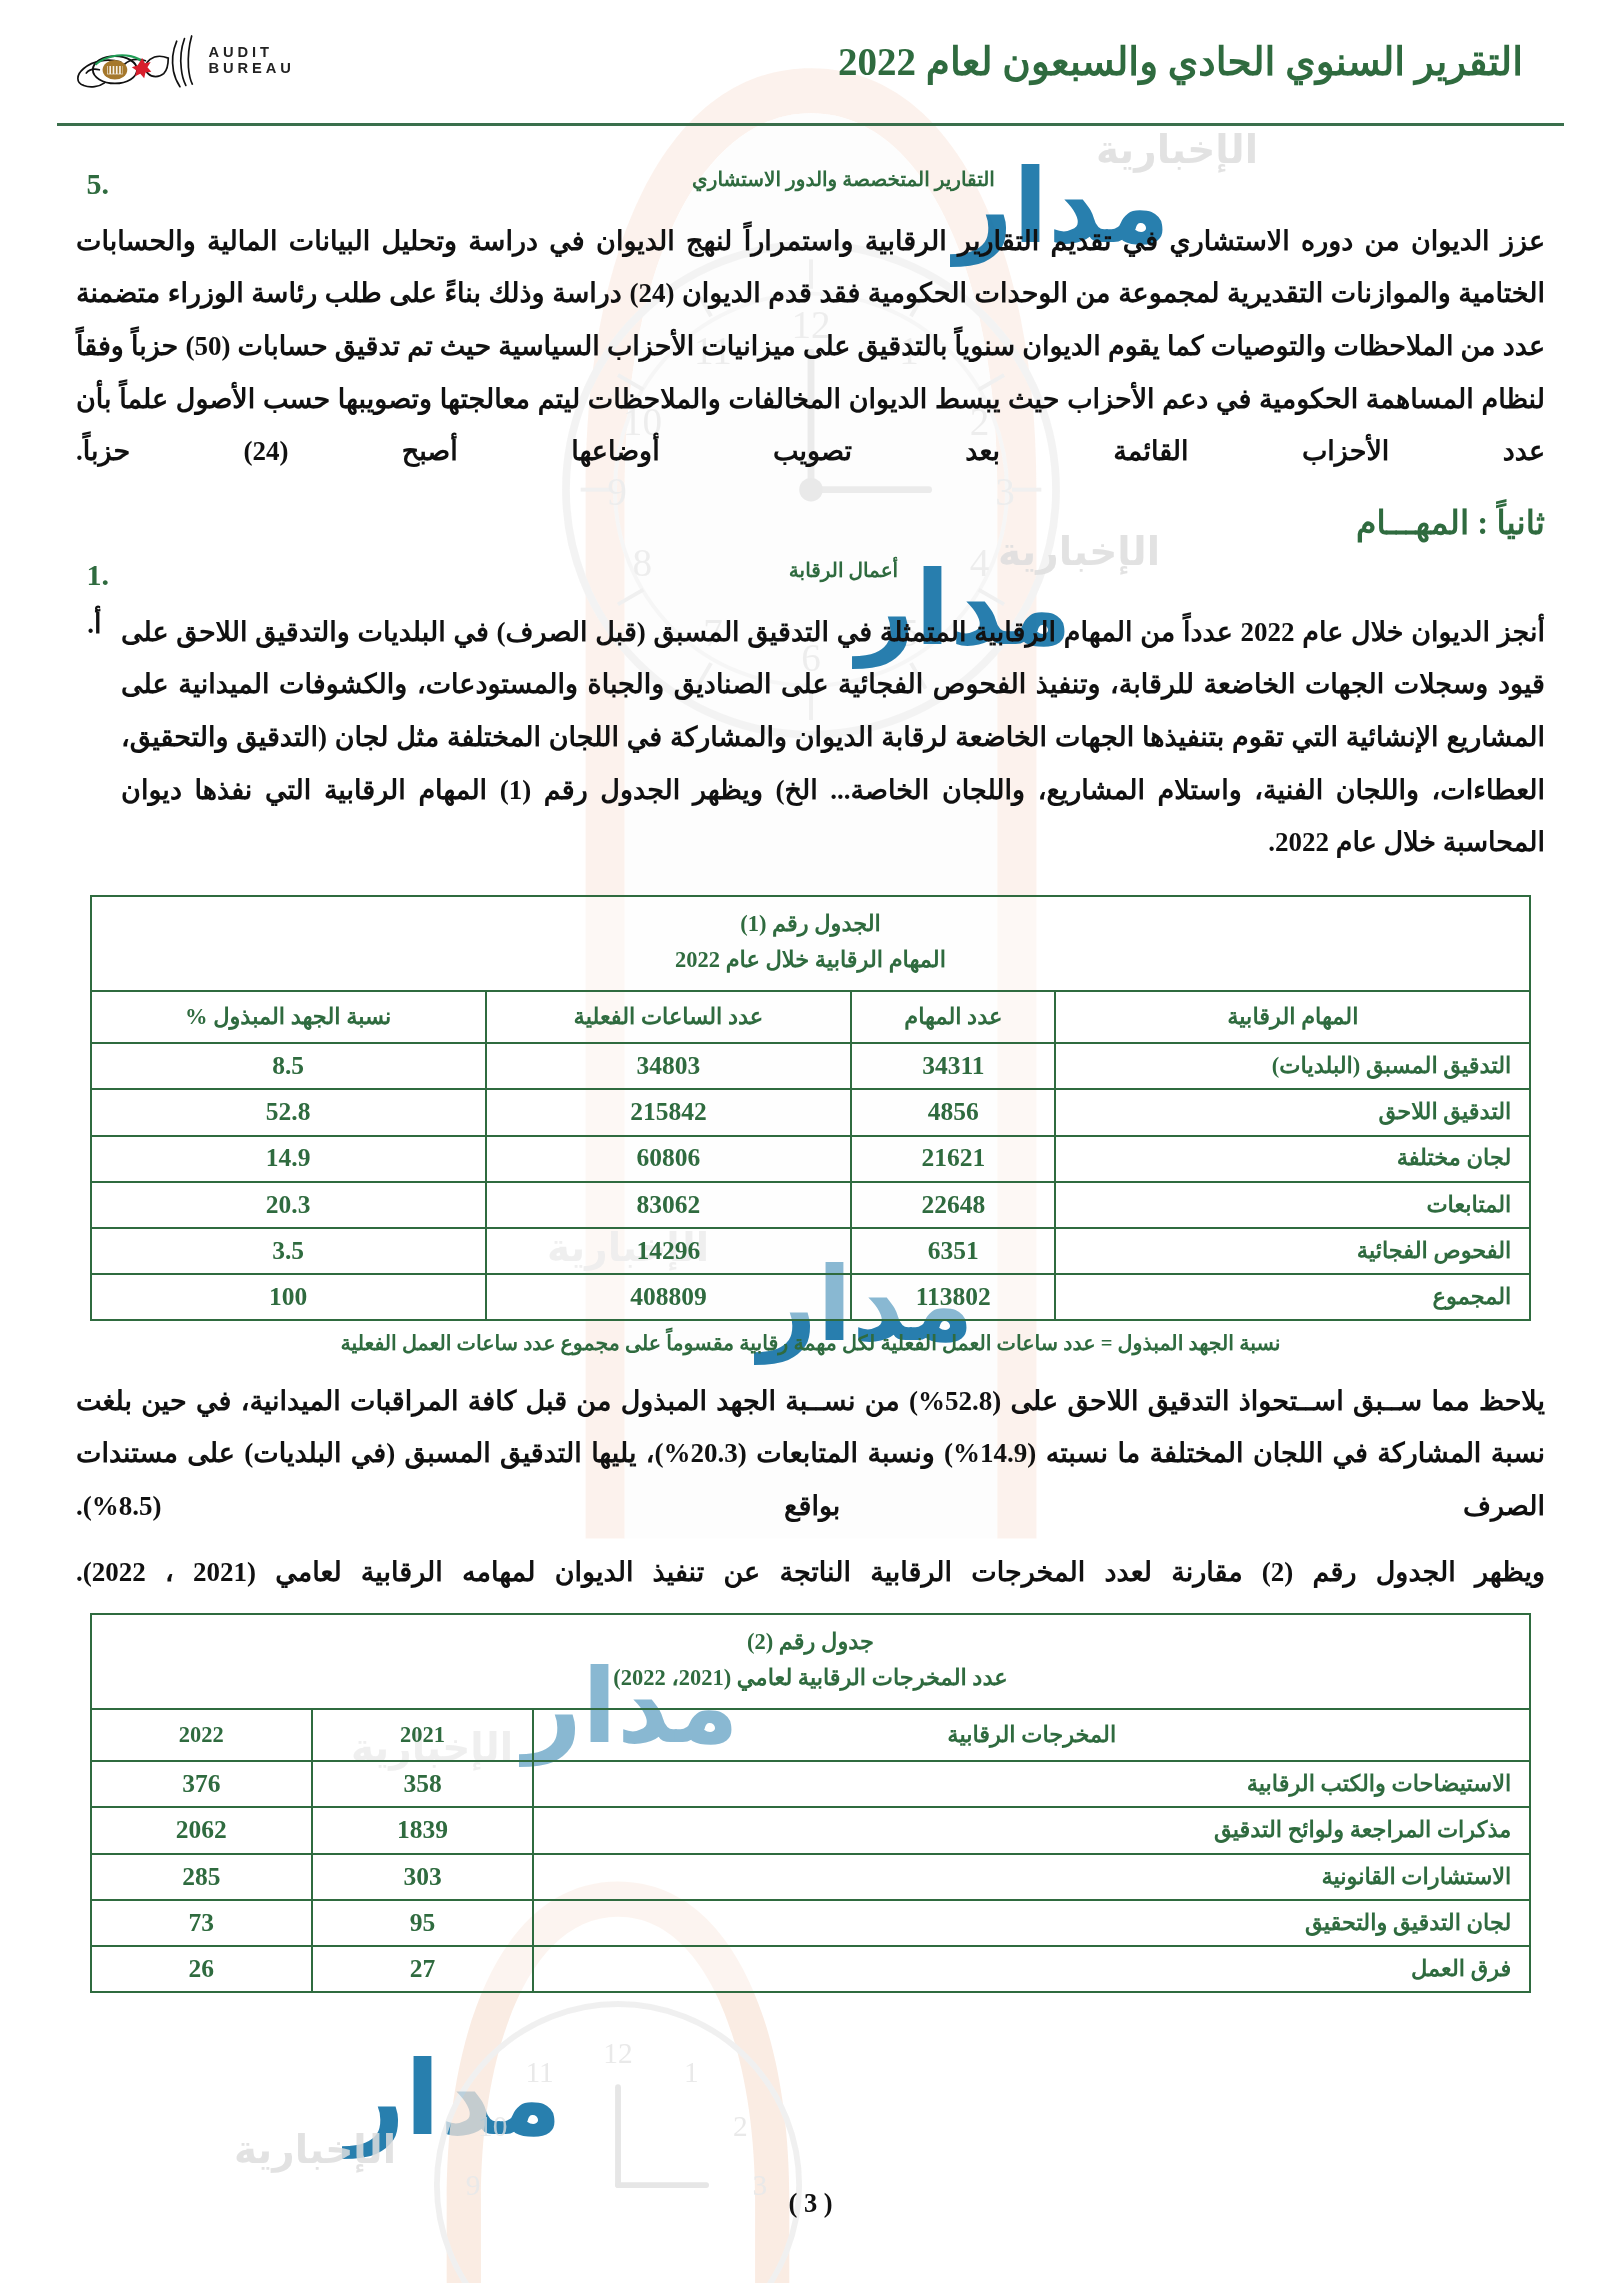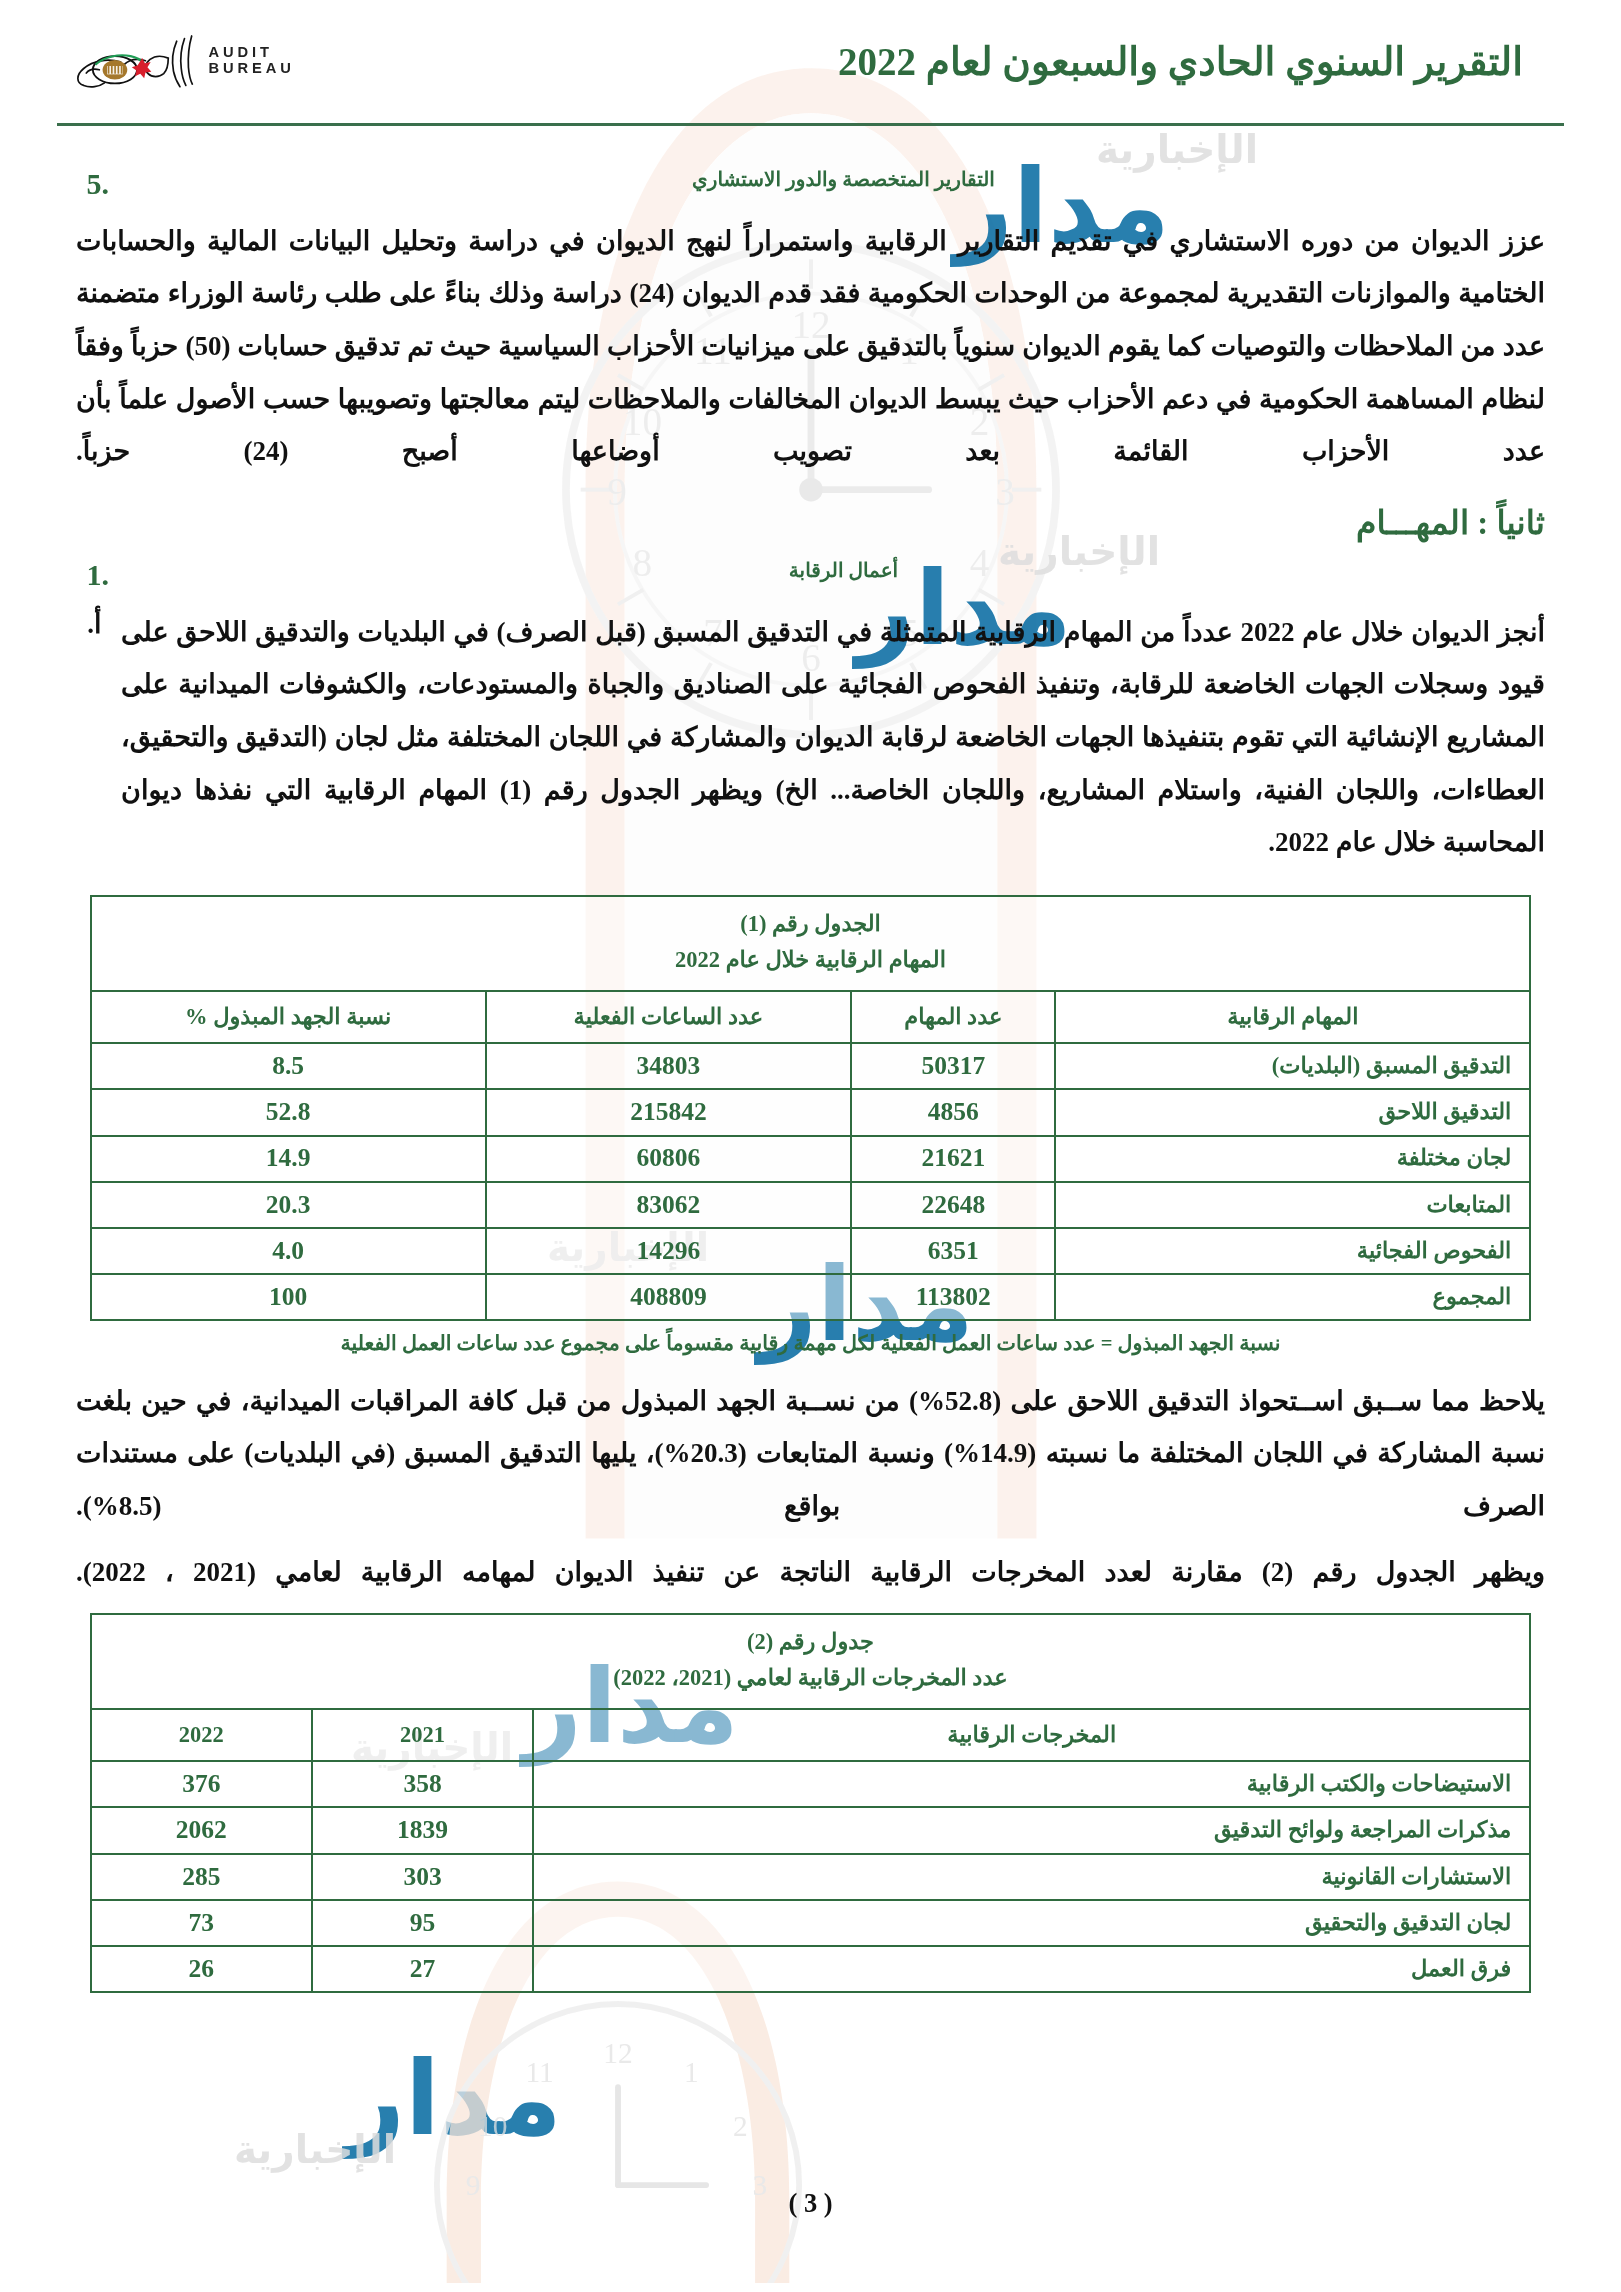--- a/index.html
+++ b/index.html
@@ -363,21 +363,21 @@
             </td>
           </tr>
           <tr>
             <th class="colhead">المهام الرقابية</th>
             <th class="colhead">عدد المهام</th>
             <th class="colhead">عدد الساعات الفعلية</th>
             <th class="colhead">نسبة الجهد المبذول %</th>
           </tr>
           <tr>
             <td class="rowlabel">التدقيق المسبق (البلديات)</td>
-            <td class="num">50317</td>
+            <td class="num">34311</td>
             <td class="num">34803</td>
             <td class="num">8.5</td>
           </tr>
           <tr>
             <td class="rowlabel">التدقيق اللاحق</td>
             <td class="num">4856</td>
             <td class="num">215842</td>
             <td class="num">52.8</td>
           </tr>
           <tr>
@@ -389,21 +389,21 @@
           <tr>
             <td class="rowlabel">المتابعات</td>
             <td class="num">22648</td>
             <td class="num">83062</td>
             <td class="num">20.3</td>
           </tr>
           <tr>
             <td class="rowlabel">الفحوص الفجائية</td>
             <td class="num">6351</td>
             <td class="num">14296</td>
-            <td class="num">4.0</td>
+            <td class="num">3.5</td>
           </tr>
           <tr>
             <td class="rowlabel">المجموع</td>
             <td class="num">113802</td>
             <td class="num">408809</td>
             <td class="num">100</td>
           </tr>
         </tbody>
       </table>
     </div>

